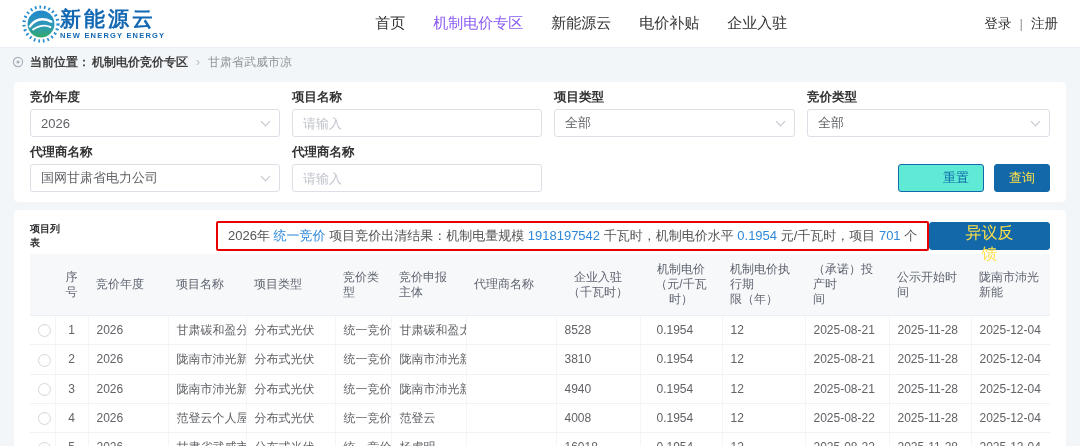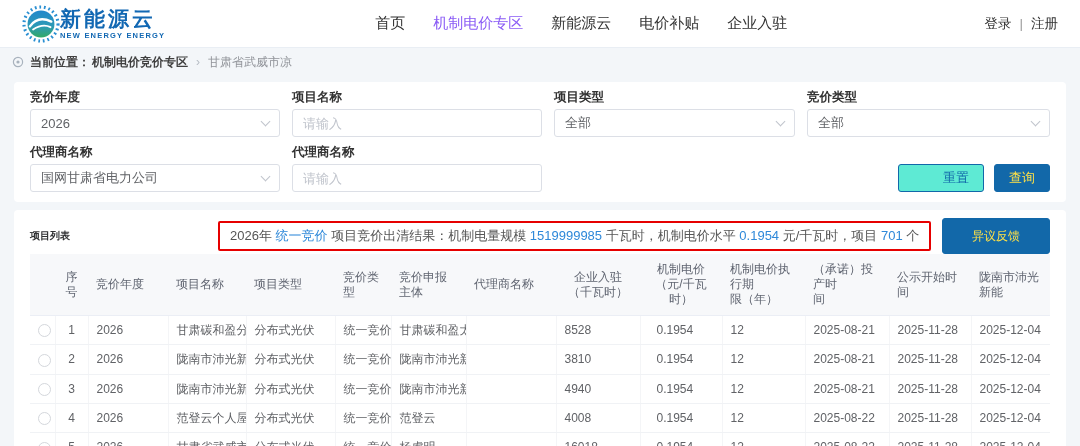--- a/index.html
+++ b/index.html
@@ -57,21 +57,21 @@
   .btn-primary { background: #1268a9; border-color: #1268a9; color: #fde047; }
   
   .list-card { margin-top: 8px; padding: 8px 16px 0; min-height: 240px; }
   .list-header { display: flex; align-items: center; height: 36px; }
   .list-title { font-size: 10px; font-weight: bold; color: #303133; }
   .summary-box {
     margin-left: 148px; border: 2px solid #e60000; border-radius: 2px;
     padding: 4px 10px; font-size: 13px; color: #555; white-space: nowrap;
   }
   .summary-box .hl { color: #2e88d9; }
-  .btn-feedback { margin-left: auto; height: 36px; font-size: 12px; padding: 0 29px; }
+  .btn-feedback { margin-left: auto; height: 28px; font-size: 16px; padding: 0 29px; }
   
   table { border-collapse: collapse; table-layout: fixed; width: 1020px; font-size: 12px; color: #606266; }
   thead th {
     background: #f7f8fa; font-weight: normal; color: #5f6470; text-align: left;
     padding: 8px 8px; vertical-align: middle; white-space: pre-line; line-height: 15px;
     border-bottom: 1px solid #ebeef5; height: 46px;
   }
   tbody td {
     padding: 7px 8px; border-bottom: 1px solid #f0f2f5; border-right: 1px solid #f4f5f7;
     white-space: nowrap; overflow: hidden; height: 28px; line-height: 14px;
@@ -182,21 +182,21 @@
         <button class="btn btn-outline">重置</button>
         <button class="btn btn-primary">查询</button>
       </div>
     </div>
   </section>
 
   <section class="card list-card">
     <div class="list-header">
       <span class="list-title">项目列表</span>
       <span class="summary-box">
-        <span>2026年 </span><span class="hl">统一竞价</span><span> 项目竞价出清结果：机制电量规模 </span><span class="hl">1519999985</span><span> 千瓦时，机制电价水平 </span><span class="hl">0.1954</span><span> 元/千瓦时，项目 </span><span class="hl">701</span><span> 个</span>
+        <span>2026年 </span><span class="hl">统一竞价</span><span> 项目竞价出清结果：机制电量规模 </span><span class="hl">1918197542</span><span> 千瓦时，机制电价水平 </span><span class="hl">0.1954</span><span> 元/千瓦时，项目 </span><span class="hl">701</span><span> 个</span>
       </span>
       <button class="btn btn-primary btn-feedback">异议反馈</button>
     </div>
 
     <table>
       <colgroup>
         <col style="width:25px">
           <col style="width:33px">
           <col style="width:80px">
           <col style="width:78px">

